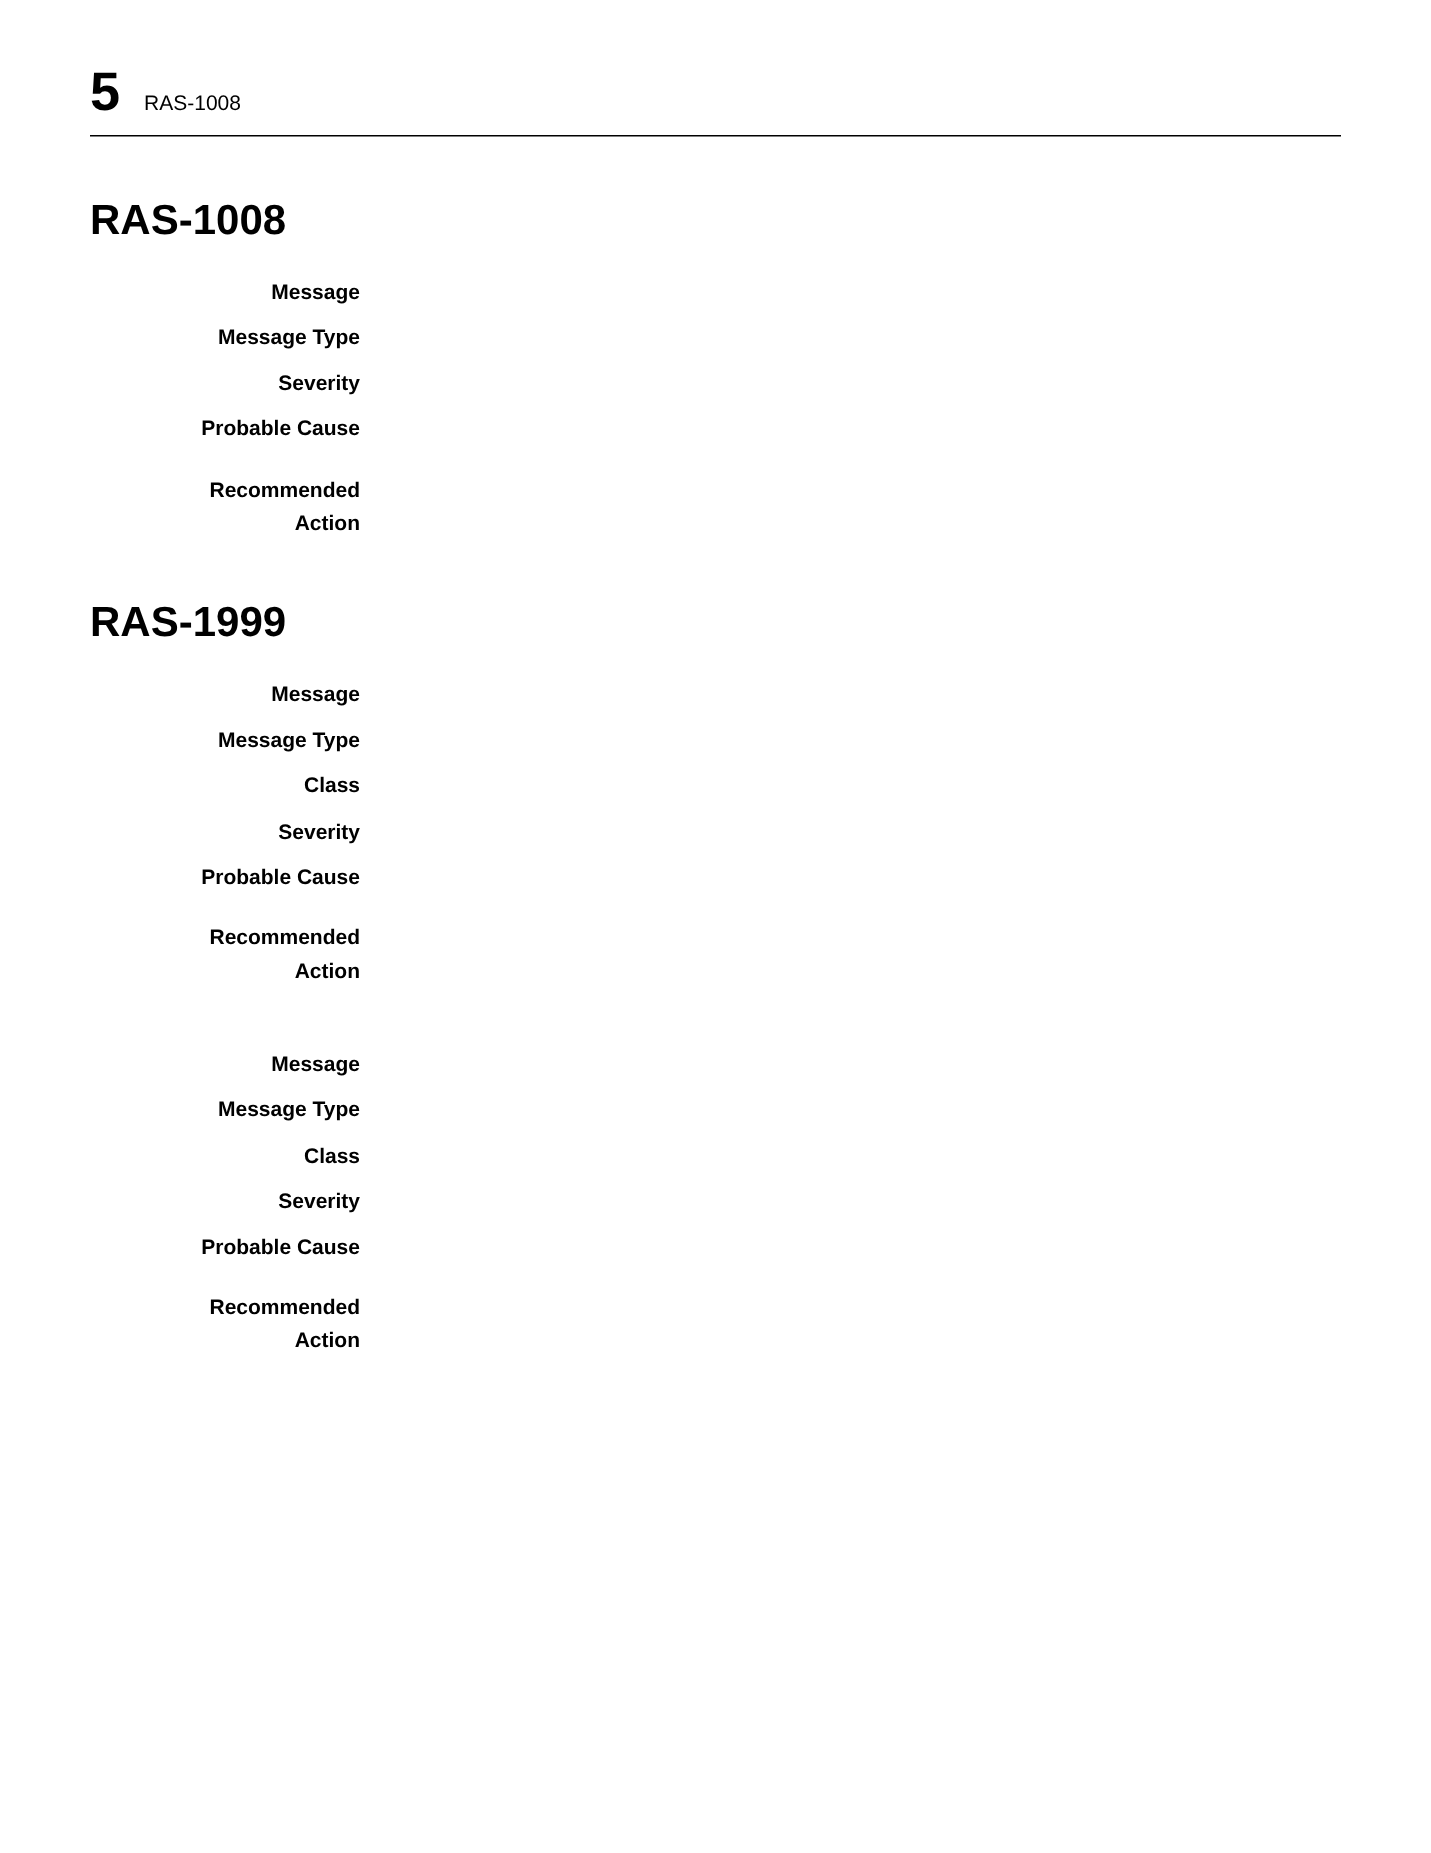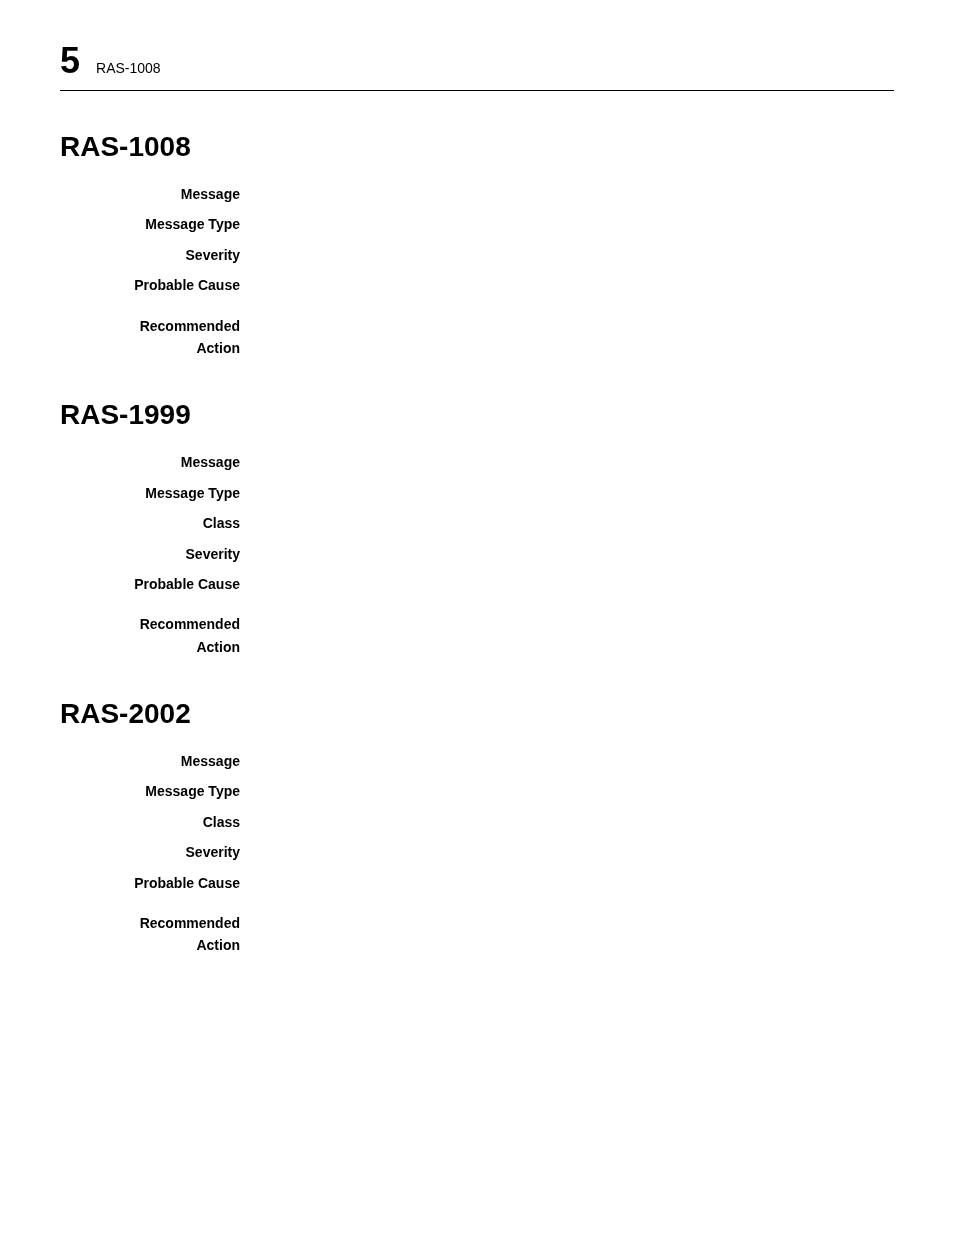--- a/index.html
+++ b/index.html
@@ -130,21 +130,20 @@
         <div class="field-label">Probable Cause</div>
         <div class="field-value"></div>
       </div>
       <div class="spacer"></div>
       <div class="field-row">
         <div class="field-label">Recommended<br>Action</div>
         <div class="field-value"></div>
       </div>
     </div>
     <div class="section">
-      <div class="section-title">RAS-2002</div>
       <div class="field-row">
         <div class="field-label">Message</div>
         <div class="field-value"></div>
       </div>
       <div class="field-row">
         <div class="field-label">Message Type</div>
         <div class="field-value"></div>
       </div>
       <div class="field-row">
         <div class="field-label">Class</div>

